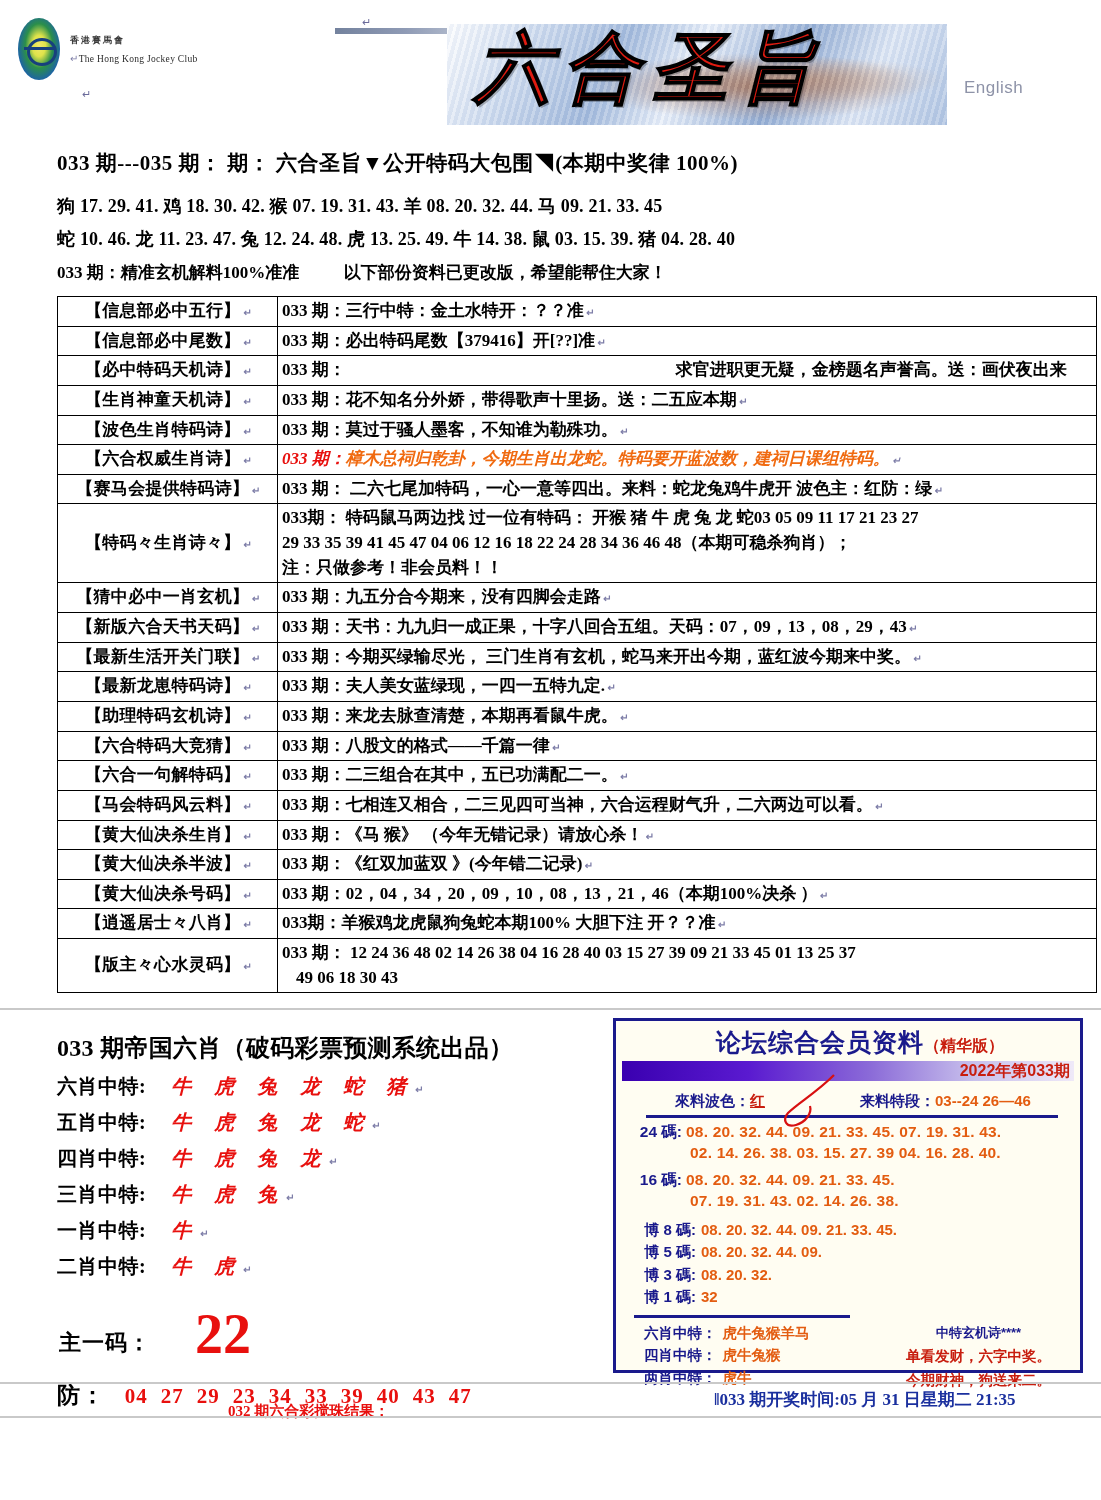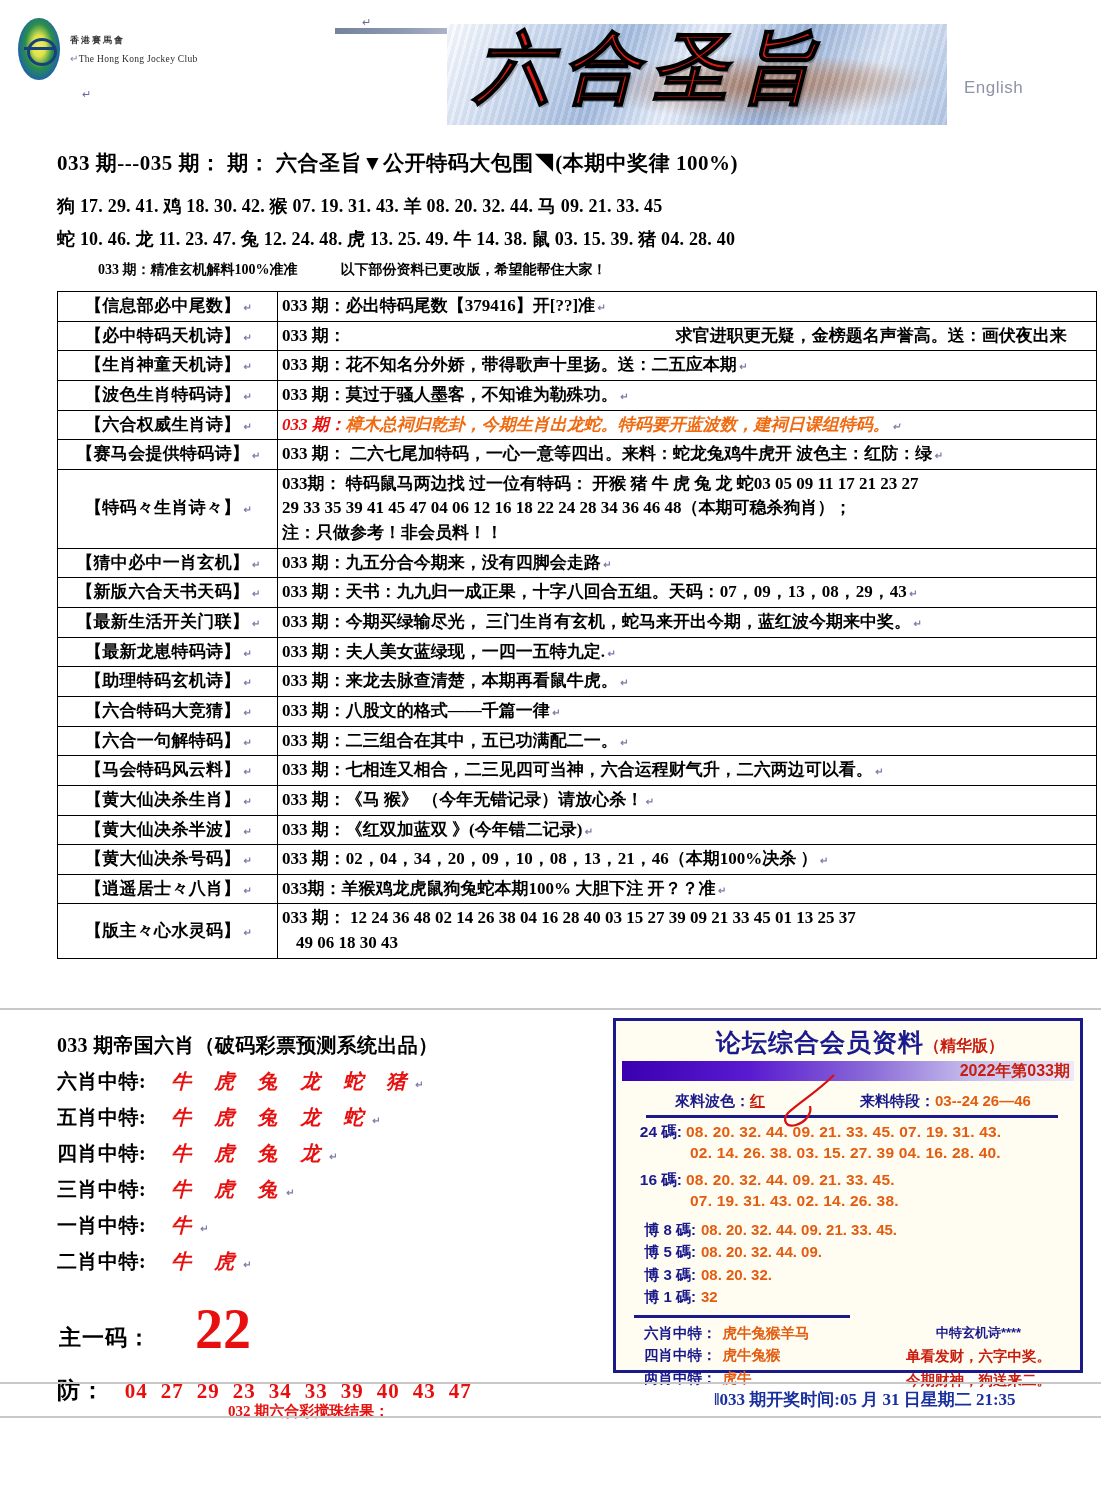--- a/index.html
+++ b/index.html
@@ -80,21 +80,21 @@
   .line-main{
     font-size:21px;font-weight:bold;letter-spacing:.5px;margin:14px 0 0 0;white-space:nowrap;
   }
   .line-zodiac{
     font-size:18px;font-weight:bold;margin-top:17px;white-space:nowrap;letter-spacing:.2px;
   }
   .line-zodiac2{
     font-size:18px;font-weight:bold;margin-top:9px;white-space:nowrap;letter-spacing:.2px;
   }
   .line-note{
-    font-size:14px;font-weight:bold;margin-top:10px;white-space:nowrap;margin-left:41px;
+    font-size:17px;font-weight:bold;margin-top:10px;white-space:nowrap;
   }
   .line-note .gap{display:inline-block;width:36px;}
 
   
   table.main{
     border-collapse:collapse;
     margin:12px 0 0 57px;
     width:1040px;
     table-layout:fixed;
   }
@@ -117,21 +117,21 @@
   .valwrap{white-space:normal;}
   .bigindent{display:inline-block;width:330px;}
 
   
   .hrule{
     position:absolute;left:0;width:1101px;height:2px;background:#c9c9c9;
   }
 
   
   .bl{position:absolute;left:57px;top:1032px;width:530px;}
-  .bl-title{font-size:20px;font-weight:bold;letter-spacing:.3px;white-space:nowrap;}
+  .bl-title{font-size:24px;font-weight:bold;letter-spacing:.3px;white-space:nowrap;}
   .bl-row{font-size:20px;font-weight:bold;margin-top:9px;white-space:nowrap;}
   .bl-row .lbl{letter-spacing:.5px;}
   .bl-row .zh{color:#e8100e;margin-left:25px;letter-spacing:9px;font-style:italic;}
   .main-code{margin-top:30px;font-size:22px;font-weight:bold;position:relative;height:56px;}
   .main-code .lbl{position:absolute;left:2px;top:18px;letter-spacing:1px;}
   .main-code .num{position:absolute;left:138px;top:-8px;font-size:56px;color:#e8100e;font-weight:bold;}
   .fang{margin-top:14px;font-size:23px;font-weight:bold;white-space:nowrap;}
   .fang .lbl{letter-spacing:1px;}
   .fang .nums{color:#e8100e;margin-left:14px;letter-spacing:1px;font-size:21px;}
   .fang .nums span{margin-right:13px;text-align:right;}
@@ -214,20 +214,24 @@
   <div class="line-note">
     <span>033 期：精准玄机解料100%准准</span>
     <span class="gap"></span>
     <span>以下部份资料已更改版，希望能帮住大家！</span>
   </div>
 </div>
 
 <table class="main">
   <tbody id="table-body">
       <tr>
+        <td class="lab">【信息部必中五行】<span class="pilcrow"> ↵</span></td>
+        <td class="val">033 期：三行中特：金土水特开：？？准<span class="pilcrow"> ↵</span></td>
+      </tr>
+      <tr>
         <td class="lab">【信息部必中尾数】<span class="pilcrow"> ↵</span></td>
         <td class="val">033 期：必出特码尾数【379416】开[??]准<span class="pilcrow"> ↵</span></td>
       </tr>
       <tr>
         <td class="lab">【必中特码天机诗】<span class="pilcrow"> ↵</span></td>
         <td class="val"><span>033 期：</span><span class="bigindent"></span><span>求官进职更无疑，金榜题名声誉高。送：画伏夜出来</span></td>
       </tr>
       <tr>
         <td class="lab">【生肖神童天机诗】<span class="pilcrow"> ↵</span></td>
         <td class="val">033 期：花不知名分外娇，带得歌声十里扬。送：二五应本期<span class="pilcrow"> ↵</span></td>

